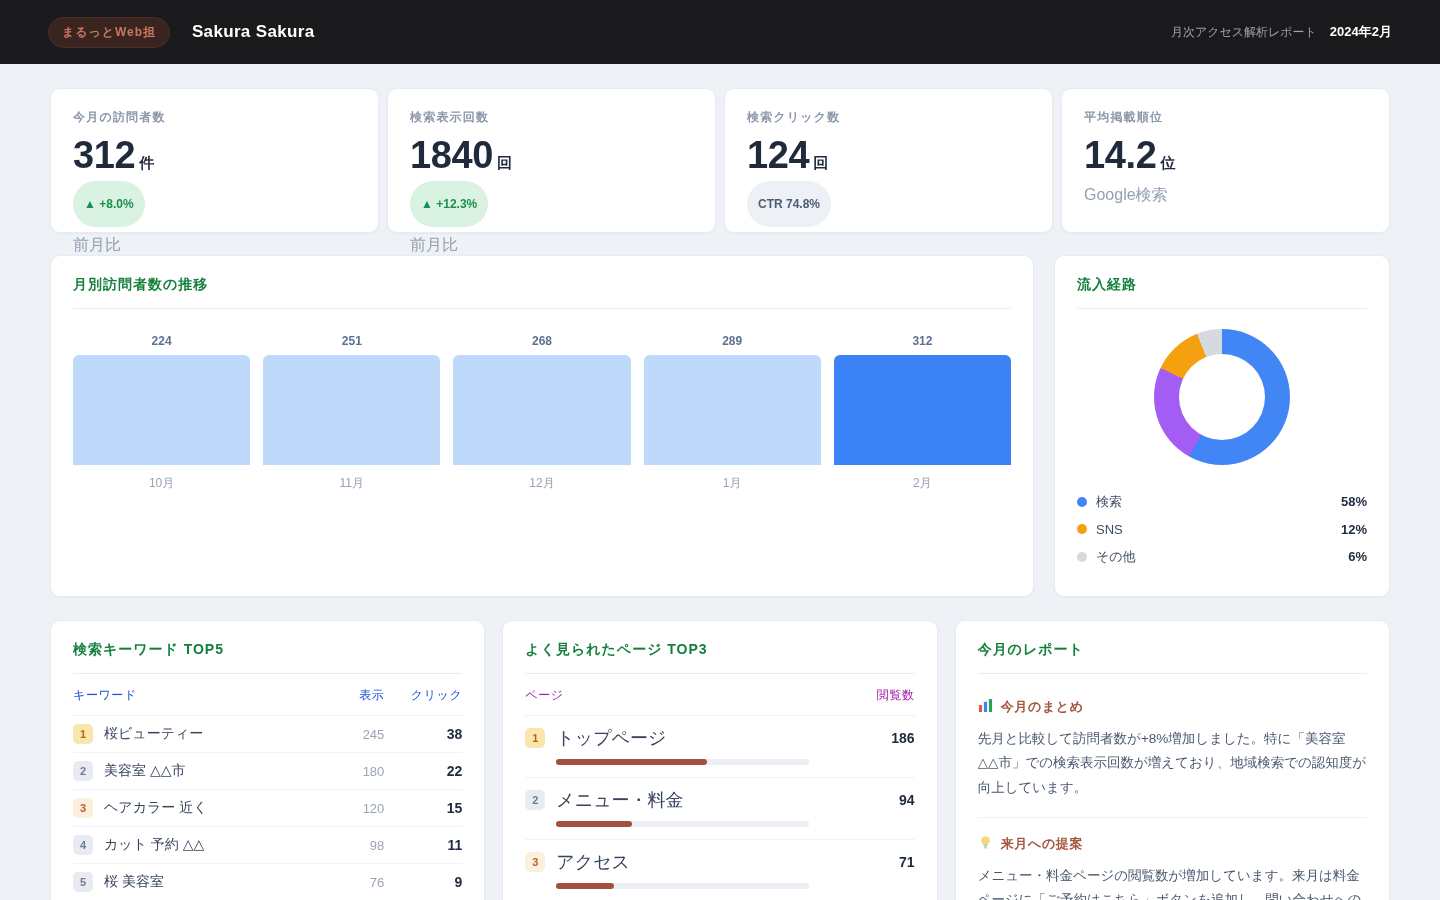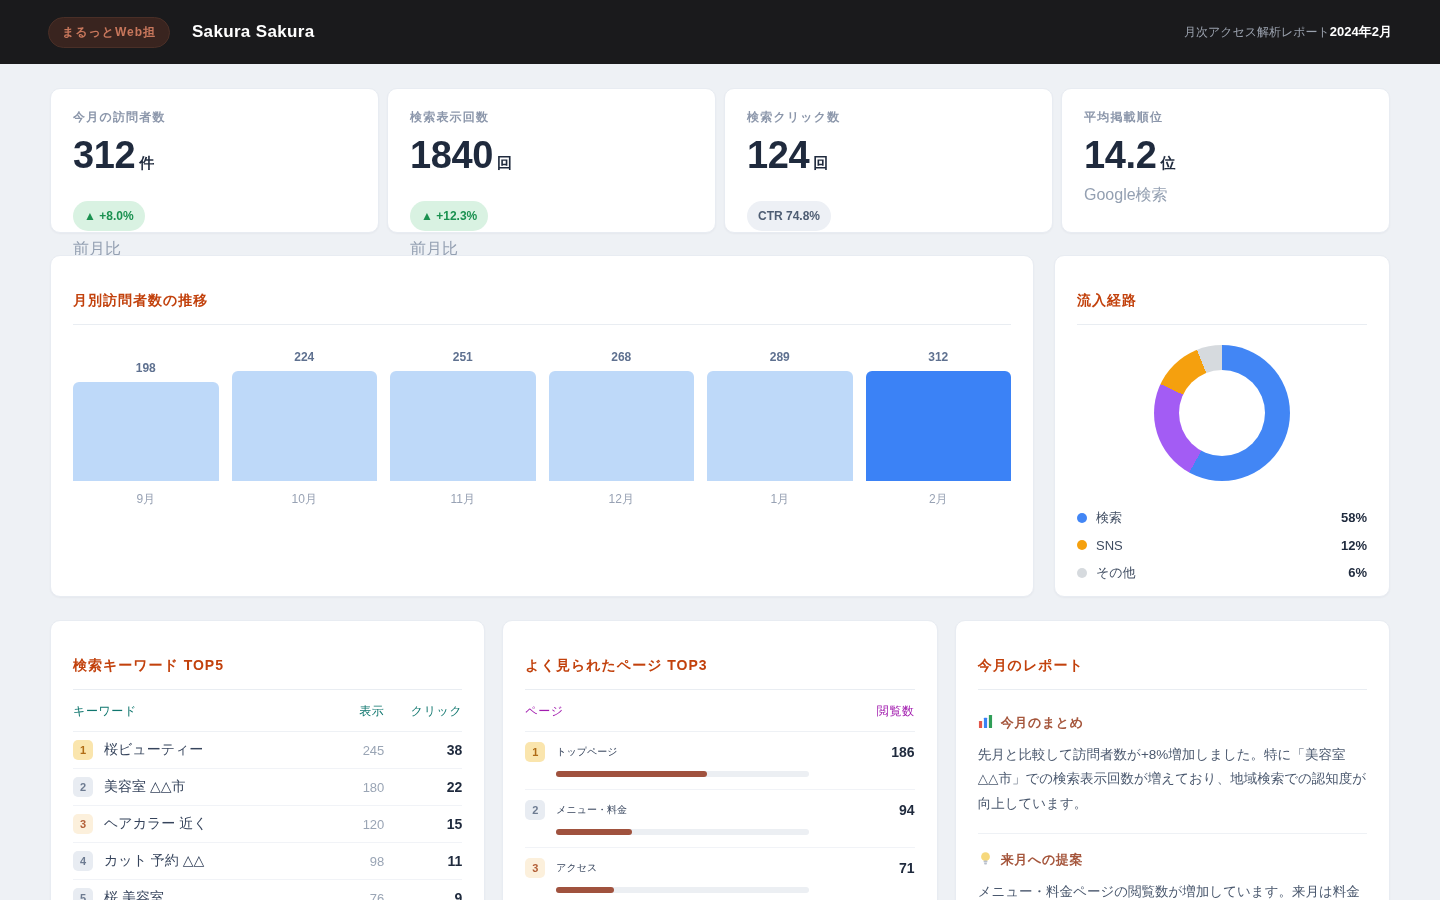--- a/index.html
+++ b/index.html
@@ -4,44 +4,44 @@
 <style>
   * { box-sizing: border-box; }
   html,body { margin:0; padding:0; width:1440px; height:900px; overflow:hidden;
     background:#eef1f5; font-family:"Liberation Sans","DejaVu Sans",sans-serif; color:#1f2a3d; }
 
   
   .header { height:64px; background:#1a1a1c; display:flex; align-items:center; padding:0 48px; }
   .hbadge { font-size:12px; font-weight:700; letter-spacing:.08em; color:#c8775c;
     background:#39241f; border:1px solid #4a2f27; border-radius:999px; padding:6px 13px; }
   .site-name { color:#fff; font-size:17px; font-weight:700; margin-left:22px; letter-spacing:.02em; }
-  .hright { margin-left:auto; display:flex; align-items:center; }
+  .hright { margin-left:auto; display:flex; align-items:center; gap:13px; }
   .report-label { color:#9aa1ad; font-size:12px; }
   .report-period { color:#fff; font-size:13px; font-weight:700; }
 
   
   .main { padding:24px 50px 0; }
   .card { background:#fff; border:1px solid #e8ecf2; border-radius:10px;
     box-shadow:0 1px 2px rgba(16,24,40,.04); }
   .kpi-grid { display:grid; grid-template-columns:repeat(4,1fr); gap:8px; }
   .charts-grid { display:grid; grid-template-columns:1fr 336px; gap:20px; margin-top:22px; }
   .bottom-grid { display:grid; grid-template-columns:repeat(3,1fr); gap:17px; margin-top:23px; }
 
   .panel { padding:20px 22px; }
-  .panel-title { font-size:14px; font-weight:700; color:#c2410c; letter-spacing:.07em;
-    padding-bottom:14px; border-bottom:1px solid #e9edf2;margin-top:16px; }
+  .panel-title { font-size:14px; font-weight:700; color:#15803d; letter-spacing:.07em;
+    padding-bottom:14px; border-bottom:1px solid #e9edf2; }
 
   
   .kpi { padding:20px 22px; height:145px; }
   .kpi-label { font-size:12px; font-weight:700; color:#8c97ab; letter-spacing:.1em; }
   .kpi-value-row { margin-top:8px; display:flex; align-items:baseline; }
   .kpi-value { font-size:38px; font-weight:800; color:#1f2a3d; letter-spacing:-.01em; }
   .kpi-unit { font-size:15px; font-weight:700; color:#1f2a3d; margin-left:4px; }
-  .pill { display:inline-flex; align-items:center; margin-top:24px; font-size:12px; font-weight:700;
-    border-radius:999px; padding:8px 11px; }
+  .pill { display:inline-flex; align-items:center; margin-top:4px; font-size:12px; font-weight:700;
+    border-radius:999px; padding:16px 11px; }
   .pill.up { background:#d9f2e2; color:#1b9150; }
   .pill.neutral { background:#edf0f5; color:#4e5d73; }
   .kpi-foot { margin-top:8px; font-size:16px; color:#94a0b2; }
 
   
   .chart-card { height:342px; }
   .bars { display:flex; gap:13px; margin-top:20px; }
   .bar-col { flex:1; }
   .bar-stack { height:136px; display:flex; flex-direction:column; justify-content:flex-end; }
   .bar-value { text-align:center; font-size:12px; font-weight:700; color:#5f7190; margin-bottom:7px; }
@@ -54,42 +54,42 @@
   .donut { width:136px; height:136px; border-radius:50%; margin:20px auto 0; position:relative; }
   .donut::after { content:""; position:absolute; inset:25px; border-radius:50%; background:#fff; }
   .legend { margin-top:22px; }
   .legend-row { display:flex; align-items:center; gap:9px; padding:5.5px 0; }
   .legend-dot { width:10px; height:10px; border-radius:50%; flex:none; }
   .legend-label { font-size:13px; color:#3f4c61; }
   .legend-value { margin-left:auto; font-size:13px; font-weight:700; color:#1f2a3d; }
 
   
   .bottom-card { height:340px; overflow:hidden; }
-  .tbl-head { display:grid; grid-template-columns:1fr 64px 78px; font-size:12px; color:#0f766e;
+  .tbl-head { display:grid; grid-template-columns:1fr 64px 78px; font-size:12px; color:#1d4ed8;
     padding:13px 0 11px; border-bottom:1px solid #eef1f5; letter-spacing:.05em; }
   .tbl-head .r { text-align:right; }
   .kw-row { display:grid; grid-template-columns:1fr 64px 78px; align-items:center;
     padding:8px 0; border-bottom:1px solid #f1f3f7; }
   .kw-row:last-child { border-bottom:0; }
   .kw-name { display:flex; align-items:center; gap:11px; font-size:14px; color:#36445c; }
   .rank { width:20px; height:20px; border-radius:5px; display:inline-flex; align-items:center;
     justify-content:center; font-size:11px; font-weight:700; flex:none; }
   .rank-1 { background:#fae5ad; color:#b06c15; }
   .rank-2 { background:#e8ecf2; color:#6d7b91; }
   .rank-3 { background:#fcf0dc; color:#b35f38; }
   .rank-n { background:#e8ecf2; color:#6d7b91; }
   .kw-imp { text-align:right; font-size:13px; color:#9aa5b5; }
   .kw-clk { text-align:right; font-size:14px; font-weight:700; color:#1f2a3d; }
 
   .pg-head { display:flex; justify-content:space-between; font-size:12px; color:#a21caf;
     padding:13px 0 11px; border-bottom:1px solid #eef1f5; letter-spacing:.05em; }
   .pg-row { padding:10px 0 12px; border-bottom:1px solid #f1f3f7; }
   .pg-row:last-child { border-bottom:0; }
   .pg-top { display:flex; align-items:center; gap:11px; }
-  .pg-name { font-size:10px; color:#36445c; }
+  .pg-name { font-size:18px; color:#36445c; }
   .pg-views { margin-left:auto; font-size:14px; font-weight:700; color:#1f2a3d; }
   .pg-track { margin:9px 0 0 31px; width:65%; height:6px; border-radius:3px; background:#eceff3; }
   .pg-fill { height:100%; border-radius:3px; background:#a0523e; }
 
   .rep-section-title { display:flex; align-items:flex-start; gap:8px; font-size:13px; font-weight:700;
     color:#a5563c; letter-spacing:.05em; }
   .rep-body { margin-top:11px; font-size:13.5px; line-height:1.8; color:#4a586e; }
   .rep-divider { border-top:1px solid #eef1f5; margin:17px 0; }
   .rep-first { margin-top:24px; }
 </style>
@@ -143,27 +143,20 @@
       </div>
       <div></div>
       <div class="kpi-foot">Google検索</div>
     </div>
   </div>
 
   <div class="charts-grid">
     <div class="card panel chart-card">
       <div class="panel-title">月別訪問者数の推移</div>
       <div class="bars" id="bars">
-          <div class="bar-col">
-            <div class="bar-stack">
-              <div class="bar-value">198</div>
-              <div class="bar" style="height: 99px;"></div>
-            </div>
-            <div class="bar-month">9月</div>
-          </div>
           <div class="bar-col">
             <div class="bar-stack">
               <div class="bar-value">224</div>
               <div class="bar" style="height: 110px;"></div>
             </div>
             <div class="bar-month">10月</div>
           </div>
           <div class="bar-col">
             <div class="bar-stack">
               <div class="bar-value">251</div>

